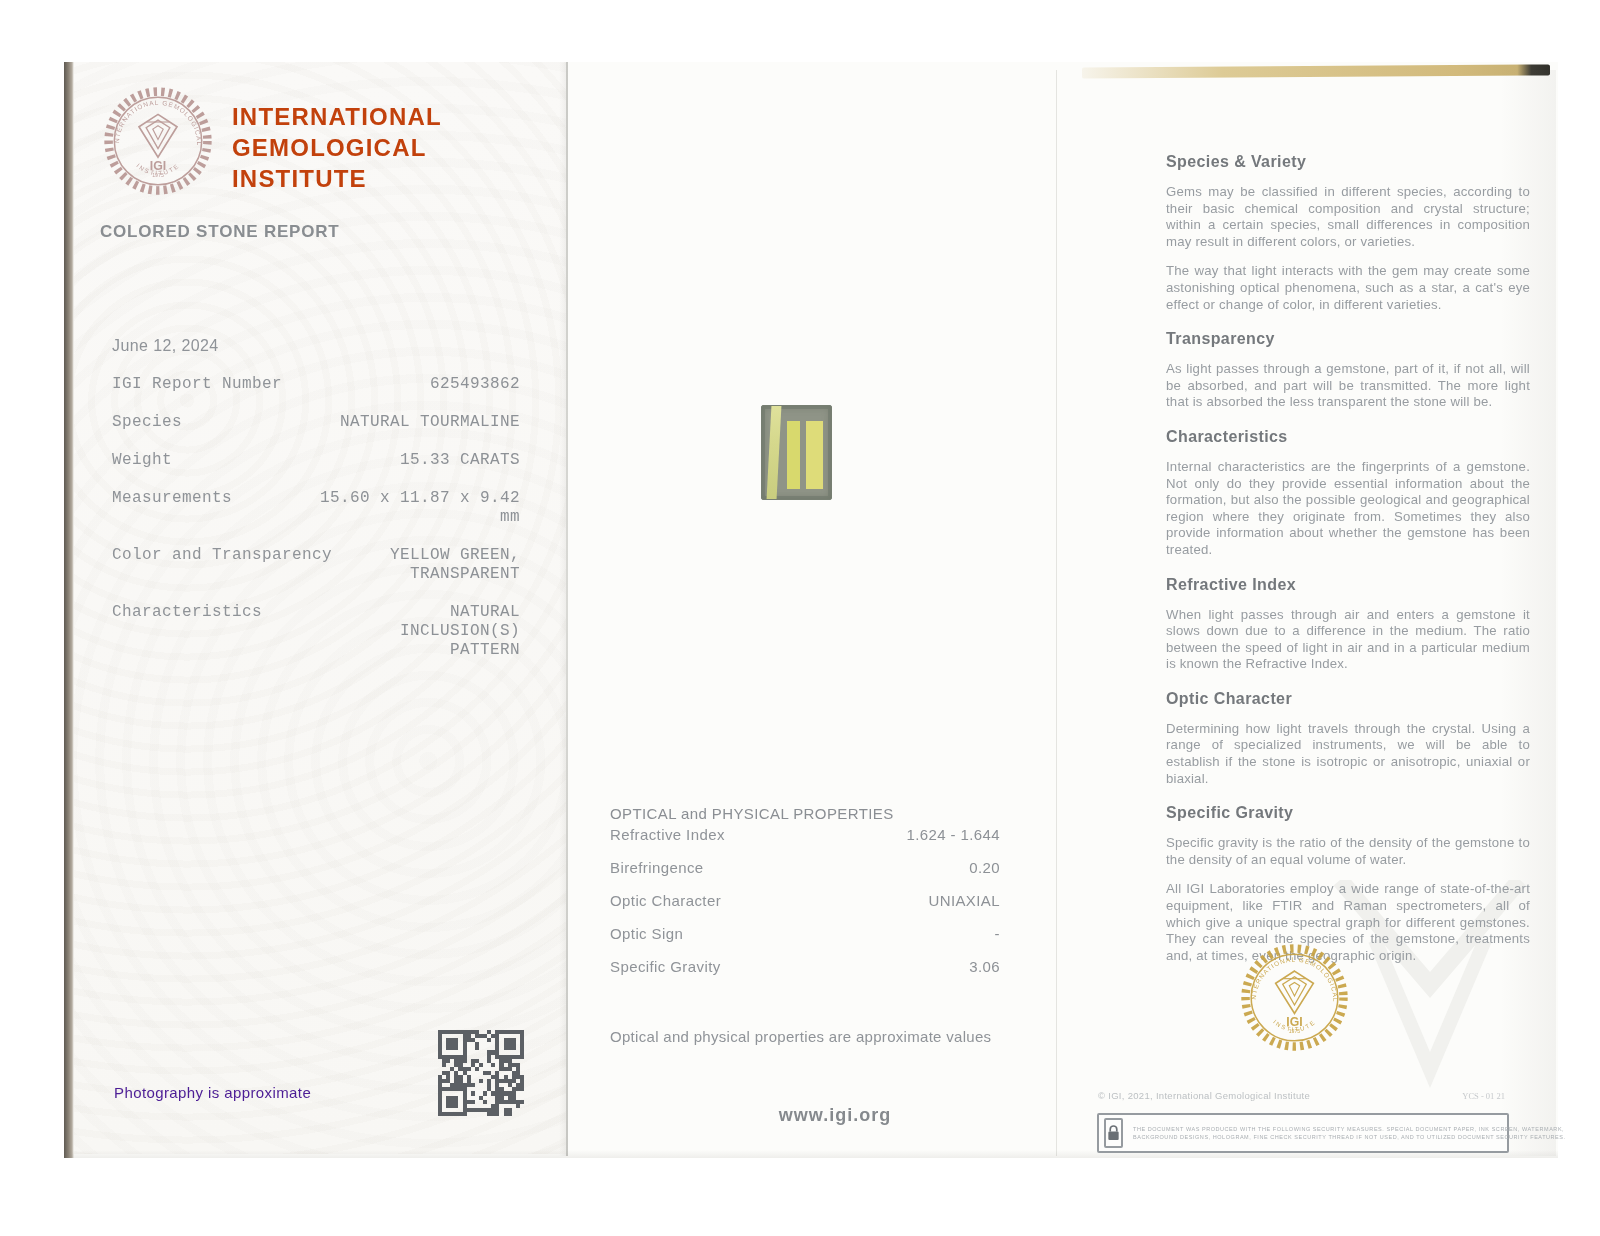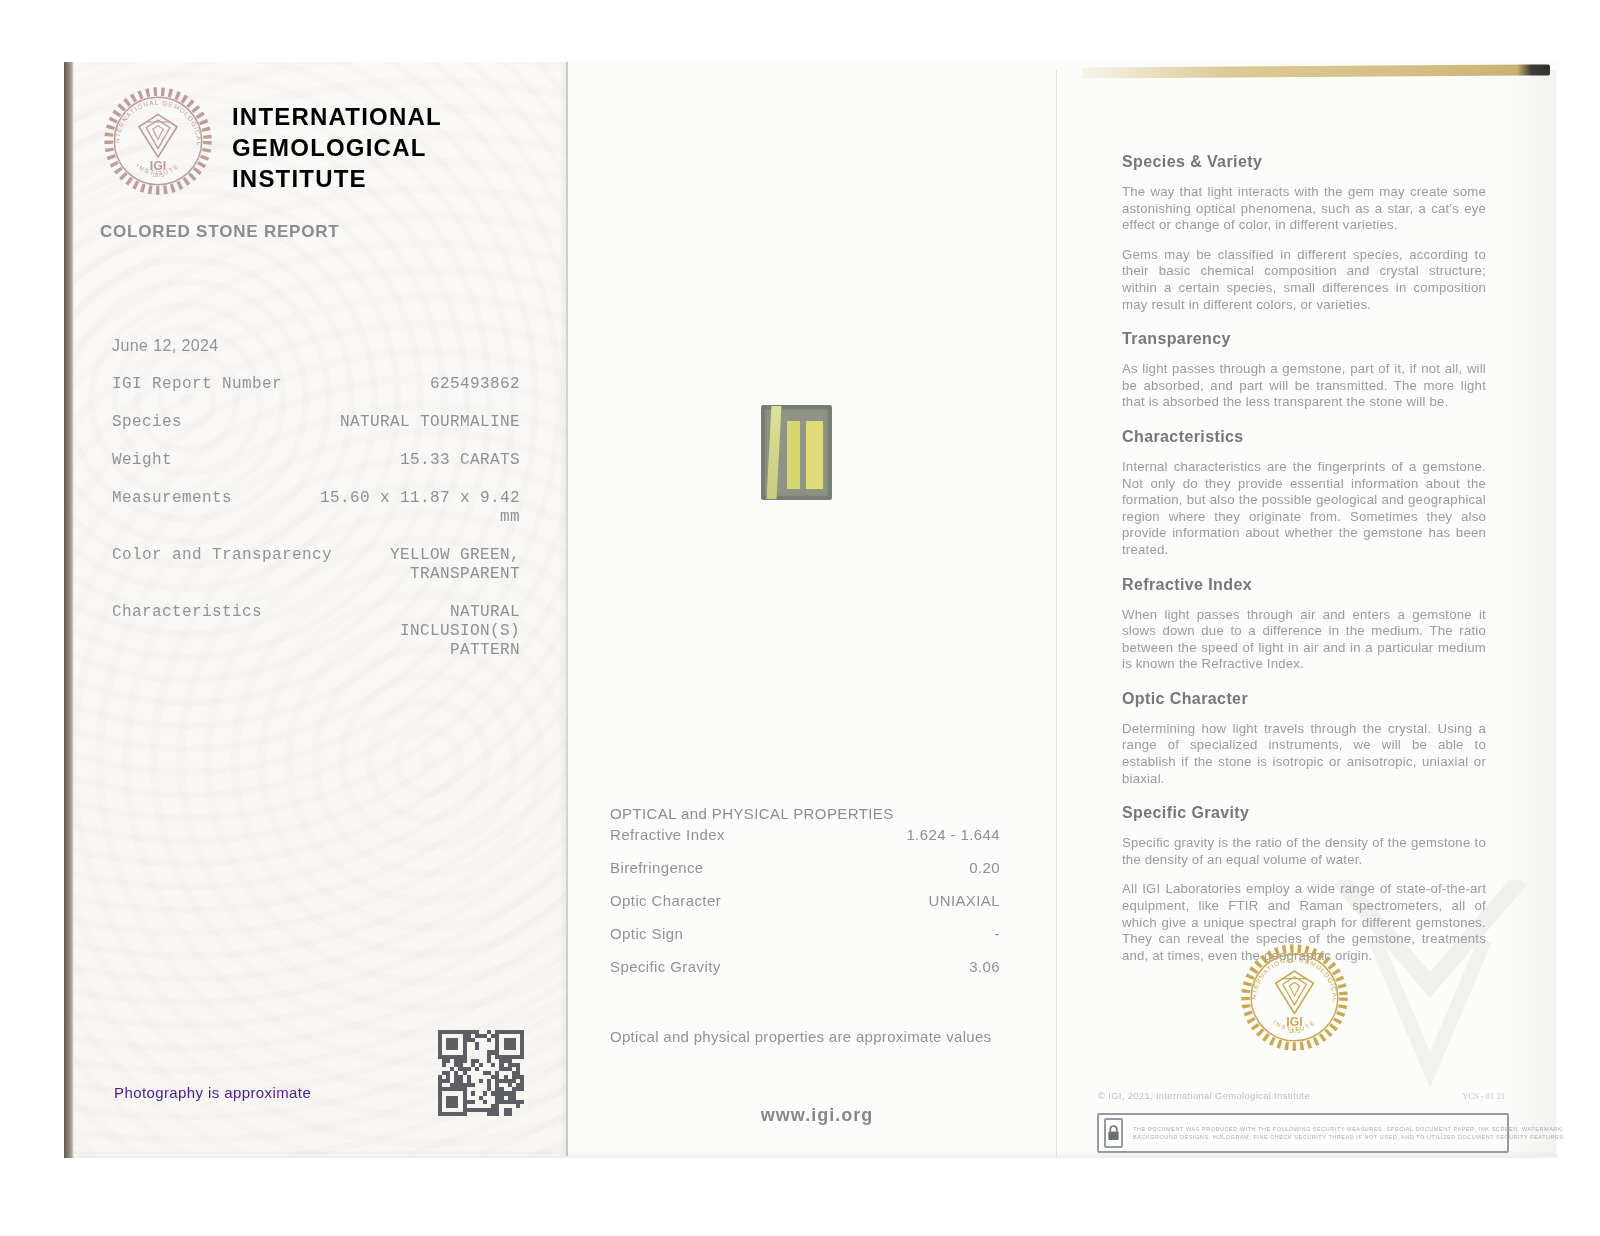--- a/index.html
+++ b/index.html
@@ -31,21 +31,21 @@
     background:linear-gradient(90deg, rgba(0,0,0,0), rgba(130,125,115,0.08)); }
 
   
   .seal { position:absolute; }
   .seal.rose { left:101px; top:84px; width:114px; height:114px; color:#b38f8c; opacity:0.85; }
   .seal.gold { left:1238px; top:941px; width:113px; height:113px; color:#c7a243; opacity:0.92; }
   svg text { font-family:"Liberation Sans", sans-serif; }
 
   
   .org-name { position:absolute; left:232px; top:101px; width:300px;
-    font-size:24px; font-weight:bold; line-height:31px; letter-spacing:1.2px; color:#000000; }
+    font-size:24px; font-weight:bold; line-height:31px; letter-spacing:1.2px; color:#c2410c; }
   .report-type { position:absolute; left:100px; top:222px;
     font-size:17px; font-weight:bold; letter-spacing:0.8px; color:#898d91; }
 
   .details { position:absolute; left:112px; top:336px; width:408px; color:#8f9398; font-size:16px; letter-spacing:0.4px; }
   .detail-date { margin-bottom:20px; line-height:19px; }
   .detail-row { display:flex; justify-content:space-between; align-items:flex-start; margin-bottom:19px; line-height:19px;font-family:Liberation Mono, monospace; }
   .detail-row .lbl { white-space:nowrap; padding-right:10px; }
   .detail-row .val { text-align:right; max-width:205px; color:#8d9196; }
 
   .photo-note { position:absolute; left:114px; top:1084px; font-size:15px; letter-spacing:0.4px; color:#4c1d95; }
@@ -63,25 +63,25 @@
   .gem .s1 { position:absolute; left:7px; top:0; width:10px; height:100%;
     background:linear-gradient(180deg,#dfe19b 0%, #d5d88c 40%, #c9cd7f 100%); transform:skewX(-3deg); }
   .gem .s2 { position:absolute; left:25px; top:15px; width:13px; height:68px; background:#d8d96d; }
   .gem .s3 { position:absolute; left:44px; top:15px; width:17px; height:68px; background:#dedc79; }
 
   .props { position:absolute; left:610px; top:805px; width:390px; color:#8f9398; font-size:15px; letter-spacing:0.4px; }
   .props-title { font-weight:normal; margin-bottom:4px; color:#8a8e93; }
   .prop-row { display:flex; justify-content:space-between; margin-bottom:16px; line-height:17px; }
   .prop-row .val { text-align:right; color:#8d9196; }
   .props-note { position:absolute; left:610px; top:1028px; font-size:15px; letter-spacing:0.3px; color:#8f9398; }
-  .website { position:absolute; left:572px; top:1105px; width:490px; text-align:center;
+  .website { position:absolute; left:590px; top:1105px; width:490px; text-align:center;
     font-size:18px; font-weight:bold; letter-spacing:1px; color:#85898d; }
 
   
-  .edu { position:absolute; left:1122px; top:153px; width:364px; color:#979ca1; }
+  .edu { position:absolute; left:1166px; top:153px; width:364px; color:#979ca1; }
   .edu h3 { font-size:16px; font-weight:bold; letter-spacing:0.4px; color:#74787c; margin:17px 0 13px; }
   .edu h3:first-child { margin-top:0; }
   .edu p { font-size:13.2px; line-height:16.6px; letter-spacing:0.2px; text-align:justify; margin-bottom:13px; }
 
   .chevrons { position:absolute; left:1330px; top:880px; }
   .copyright { position:absolute; left:1098px; top:1090px; font-size:9.5px; letter-spacing:0.3px; color:#bcc0c3; }
   .doc-code { position:absolute; left:1400px; top:1091px; width:105px; text-align:right; font-size:8.5px; color:#c6c9cc;font-family:Liberation Serif, serif; }
 
   .security-box { position:absolute; left:1097px; top:1113px; width:412px; height:40px;
     border:2px solid #969ba0; border-radius:2px; background:#fdfdfc; display:flex; align-items:center; }
@@ -646,22 +646,22 @@
   <div class="props-note">Optical and physical properties are approximate values</div>
   <div class="website">www.igi.org</div>
 
   <svg class="chevrons" width="200" height="210">
     <polyline points="10,0 100,105 190,0" fill="none" stroke="#f0f0ed" stroke-width="17"></polyline>
     <polyline points="45,60 100,190 155,60" fill="none" stroke="#f1f1ee" stroke-width="14"></polyline>
   </svg>
 
   <div class="edu">
     <h3>Species &amp; Variety</h3>
+    <p>Gems may be classified in different species, according to their basic chemical composition and crystal structure; within a certain species, small differences in composition may result in different colors, or varieties.</p>
     <p>The way that light interacts with the gem may create some astonishing optical phenomena, such as a star, a cat's eye effect or change of color, in different varieties.</p>
-    <p>Gems may be classified in different species, according to their basic chemical composition and crystal structure; within a certain species, small differences in composition may result in different colors, or varieties.</p>
 
     <h3>Transparency</h3>
     <p>As light passes through a gemstone, part of it, if not all, will be absorbed, and part will be transmitted. The more light that is absorbed the less transparent the stone will be.</p>
 
     <h3>Characteristics</h3>
     <p>Internal characteristics are the fingerprints of a gemstone. Not only do they provide essential information about the formation, but also the possible geological and geographical region where they originate from. Sometimes they also provide information about whether the gemstone has been treated.</p>
 
     <h3>Refractive Index</h3>
     <p>When light passes through air and enters  a gemstone it slows down due to a difference in the medium. The ratio between the speed of light in air and in a particular medium is known the Refractive Index.</p>
 

